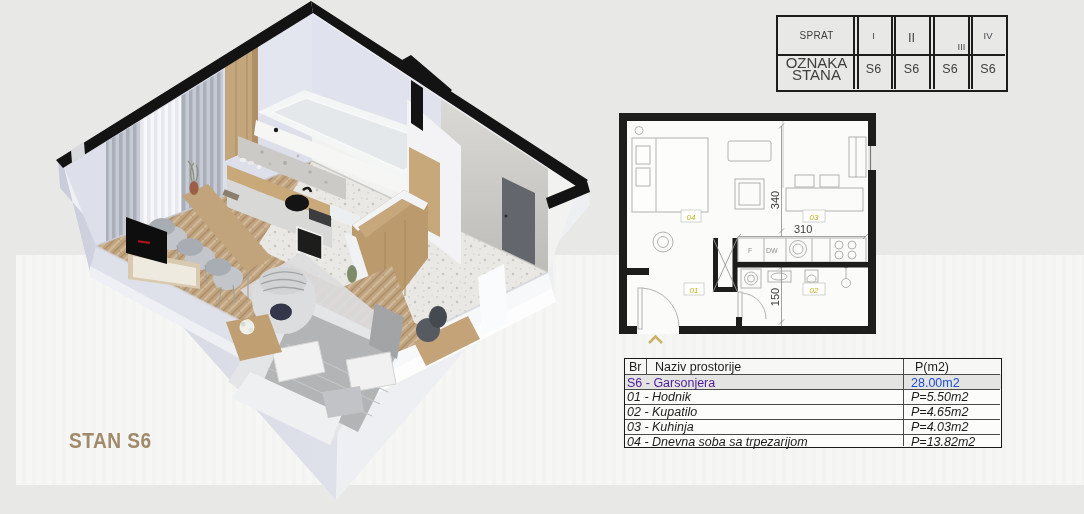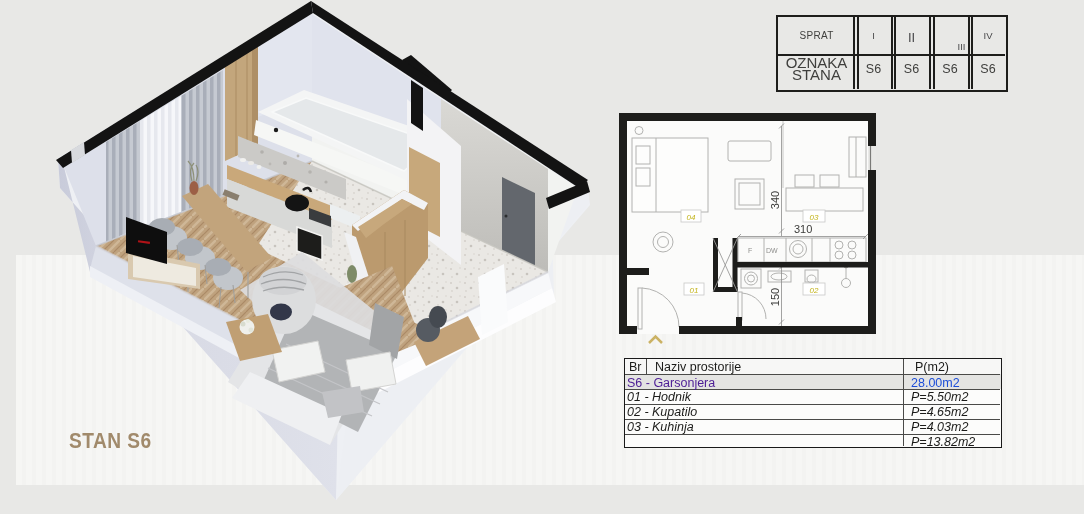--- a/index.html
+++ b/index.html
@@ -337,17 +337,18 @@
     <div style="position:absolute;left:30px;top:1px">Naziv prostorije</div>
     <div style="position:absolute;left:290px;top:1px">P(m2)</div>
     <div style="position:absolute;left:2px;top:16.5px;color:#4c1d95">S6 - Garsonjera</div>
     <div style="position:absolute;left:286px;top:17px;color:#1d4ed8">28.00m2</div>
     <div style="position:absolute;left:2px;top:31.2px;font-style:italic">01 - Hodnik</div>
     <div style="position:absolute;left:286px;top:31.2px;font-style:italic">P=5.50m2</div>
     <div style="position:absolute;left:2px;top:46px;font-style:italic">02 - Kupatilo</div>
     <div style="position:absolute;left:286px;top:46px;font-style:italic">P=4.65m2</div>
     <div style="position:absolute;left:2px;top:60.8px;font-style:italic">03 - Kuhinja</div>
     <div style="position:absolute;left:286px;top:60.8px;font-style:italic">P=4.03m2</div>
+    <div style="position:absolute;left:2px;top:75.6px;font-style:italic">04 - Dnevna soba sa trpezarijom</div>
     <div style="position:absolute;left:286px;top:75.6px;font-style:italic">P=13.82m2</div>
   </div>
 
   <div id="stan">STAN&nbsp;S6</div>
 </div>
 
 </body></html>

